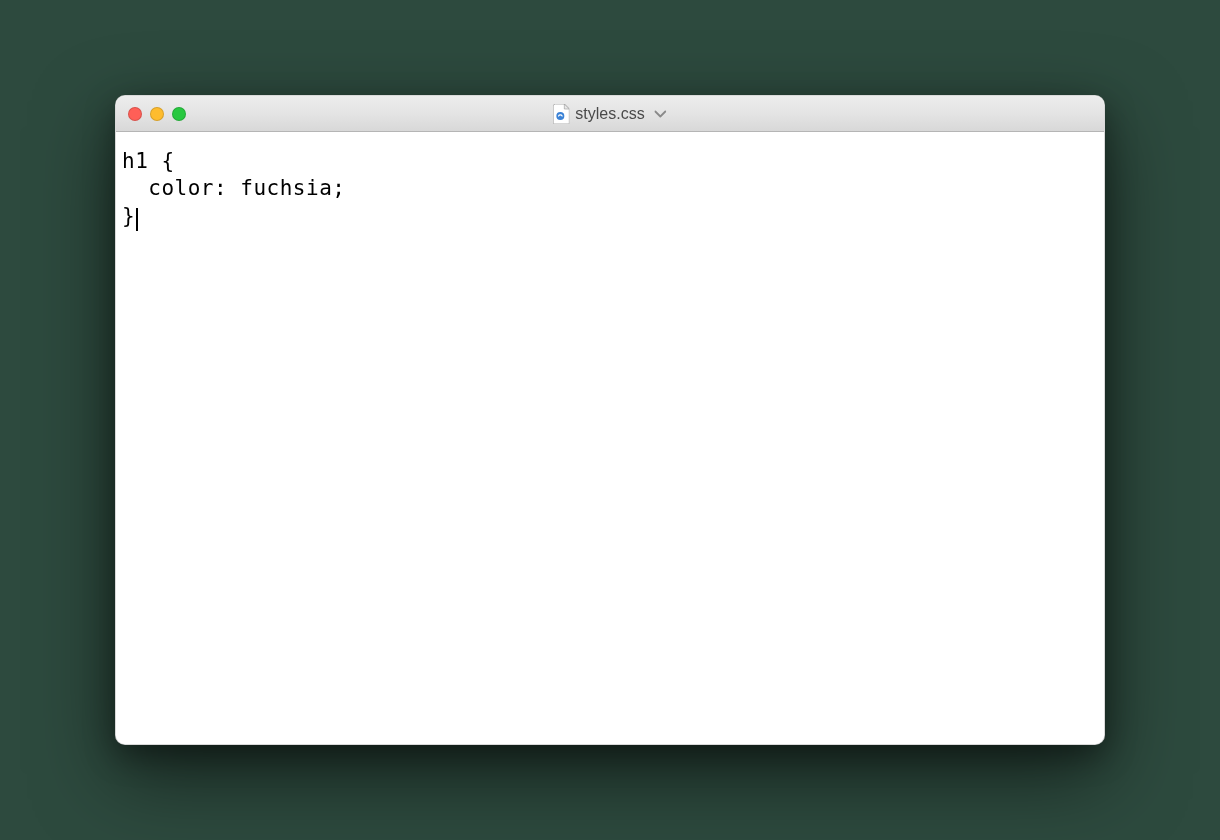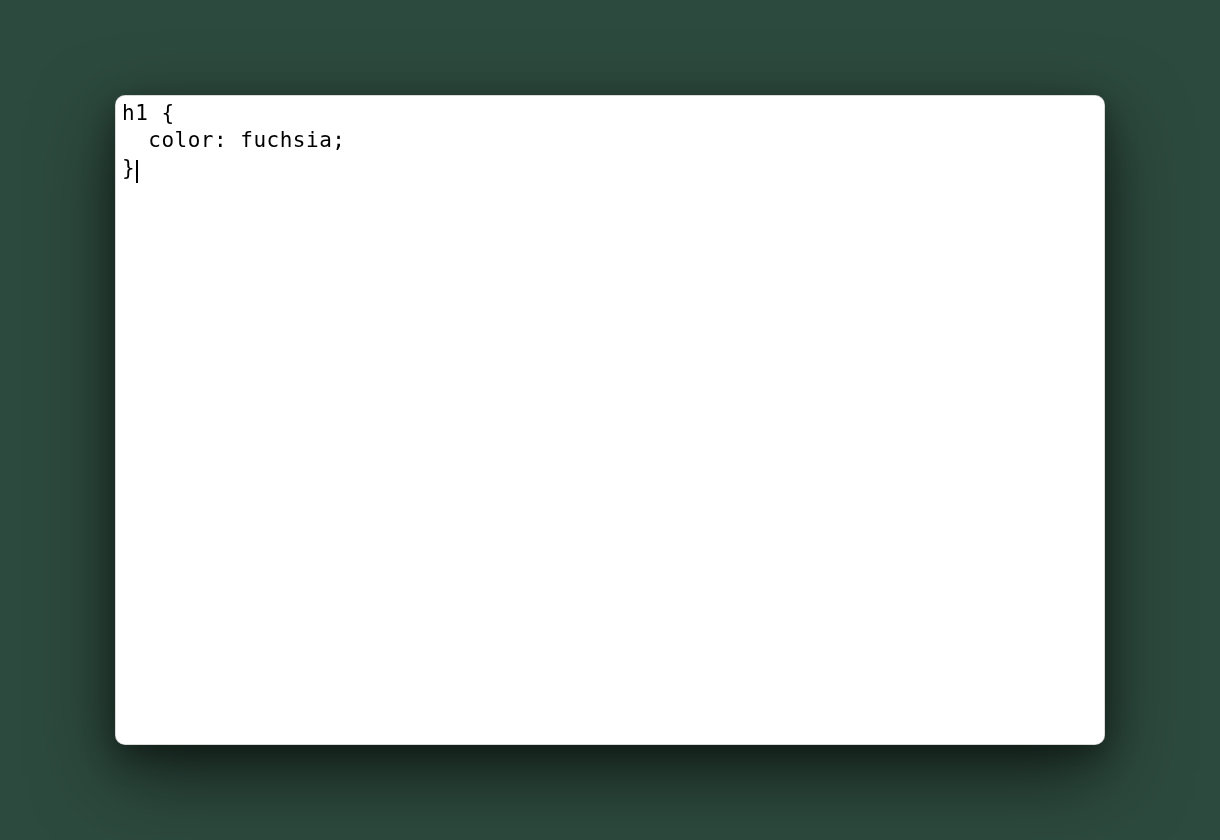--- a/index.html
+++ b/index.html
@@ -90,36 +90,61 @@
       flex: 1;
       background: #ffffff;
       padding: 4px 6px;
       font-family: "SF Mono", "Menlo", "Monaco", "Consolas", monospace;
       font-size: 21px;
       line-height: 1.3;
       color: #000000;
       white-space: pre;
       letter-spacing: 0.5px;
       overflow: auto;
+      margin-top: 12px;
     }
     
     .cursor {
       display: inline-block;
       width: 1.5px;
       height: 1.1em;
       background: #000;
       vertical-align: text-bottom;
       margin-left: 1px;
       position: relative;
       top: 3px;
     }
   </style>
 </head>
 <body>
 
 <div class="window">
 
+  <div class="titlebar">
+    <div class="traffic-lights">
+      <div class="traffic-light traffic-red"></div>
+      <div class="traffic-light traffic-yellow"></div>
+      <div class="traffic-light traffic-green"></div>
+    </div>
+
+    <div class="title-center">
+      <span class="file-icon">
+        <svg width="16" height="20" viewBox="0 0 16 20">
+          <path d="M2 0 L11 0 L16 5 L16 20 L0 20 L0 2 Q0 0 2 0 Z" fill="#ffffff" stroke="#999" stroke-width="0.8"></path>
+          <path d="M11 0 L11 5 L16 5 Z" fill="#e8e8e8" stroke="#999" stroke-width="0.6"></path>
+          <circle cx="7" cy="12" r="4" fill="#3b82d6"></circle>
+          <path d="M5.2 12 A2 2 0 0 1 8.8 12" fill="none" stroke="#fff" stroke-width="1.2" stroke-linecap="round"></path>
+        </svg>
+      </span>
+      <span>styles.css</span>
+      <span class="dropdown-chevron">
+        <svg width="12" height="8" viewBox="0 0 12 8">
+          <path d="M1 1.5 L6 6.5 L11 1.5" fill="none" stroke="#8a8a8a" stroke-width="1.8" stroke-linecap="round" stroke-linejoin="round"></path>
+        </svg>
+      </span>
+    </div>
+  </div>
 
   <div class="editor-area"><span>h1 {</span>
 <span>  color: fuchsia;</span>
 <span>}</span><span class="cursor"></span></div>
 
 </div>
 
 </body></html>

